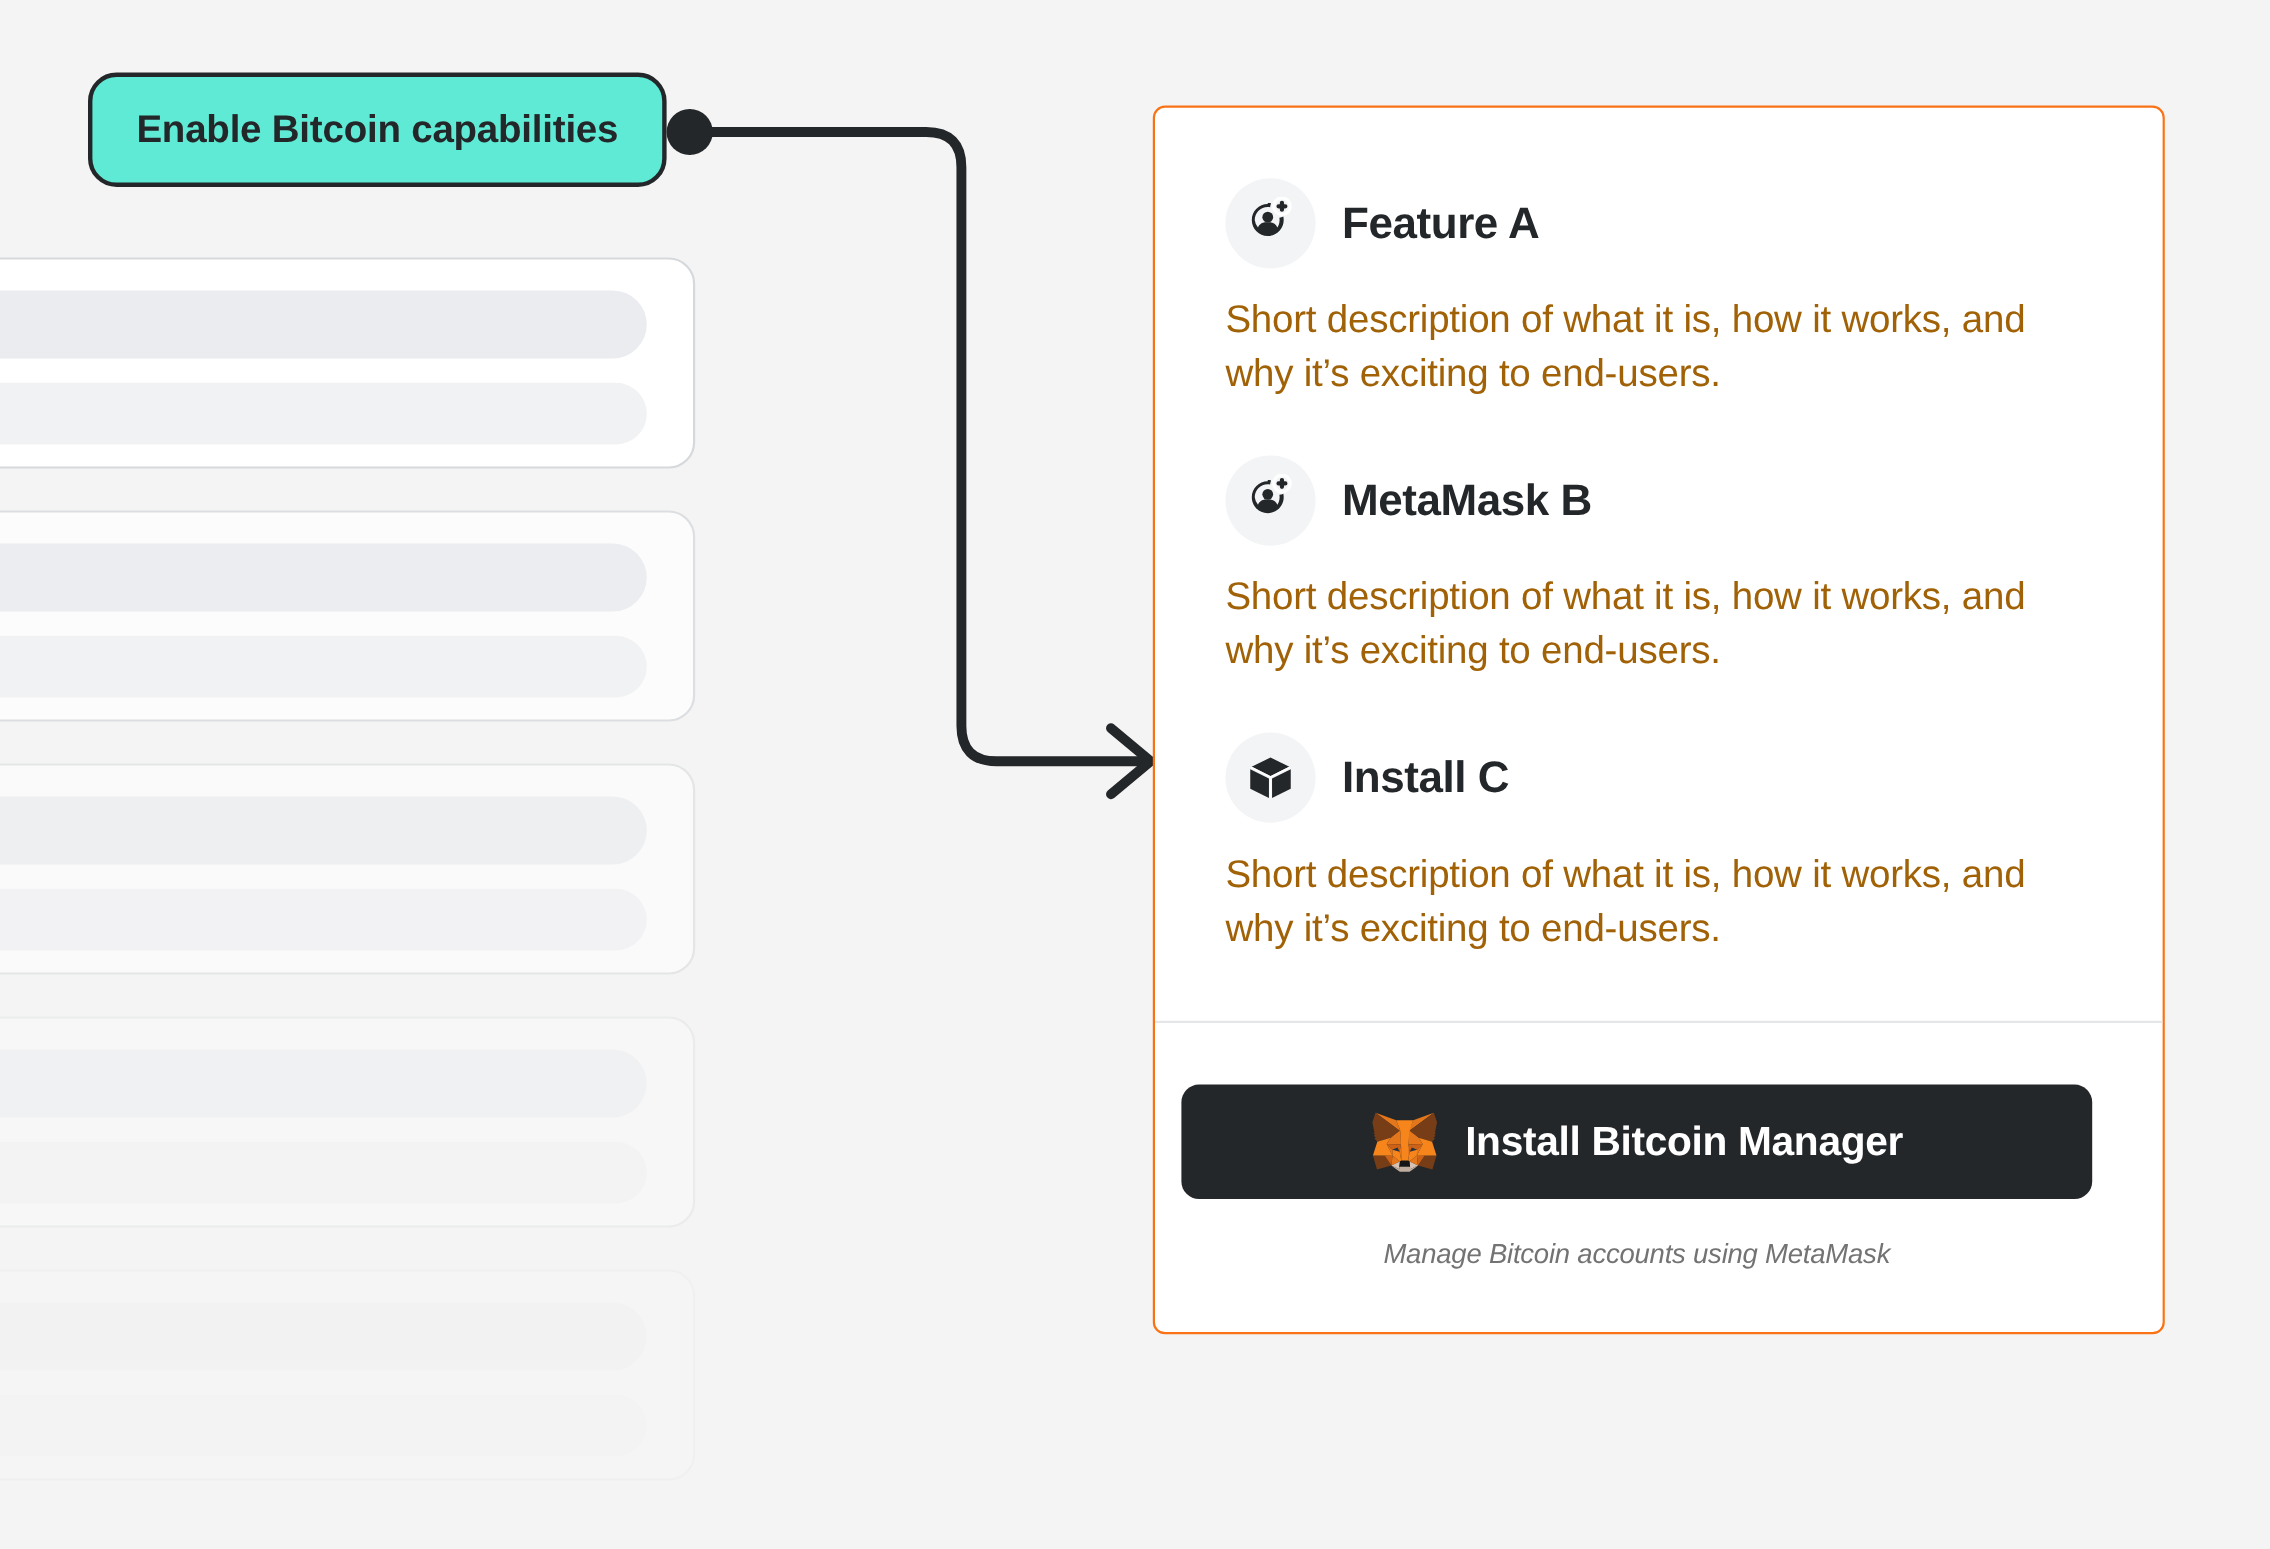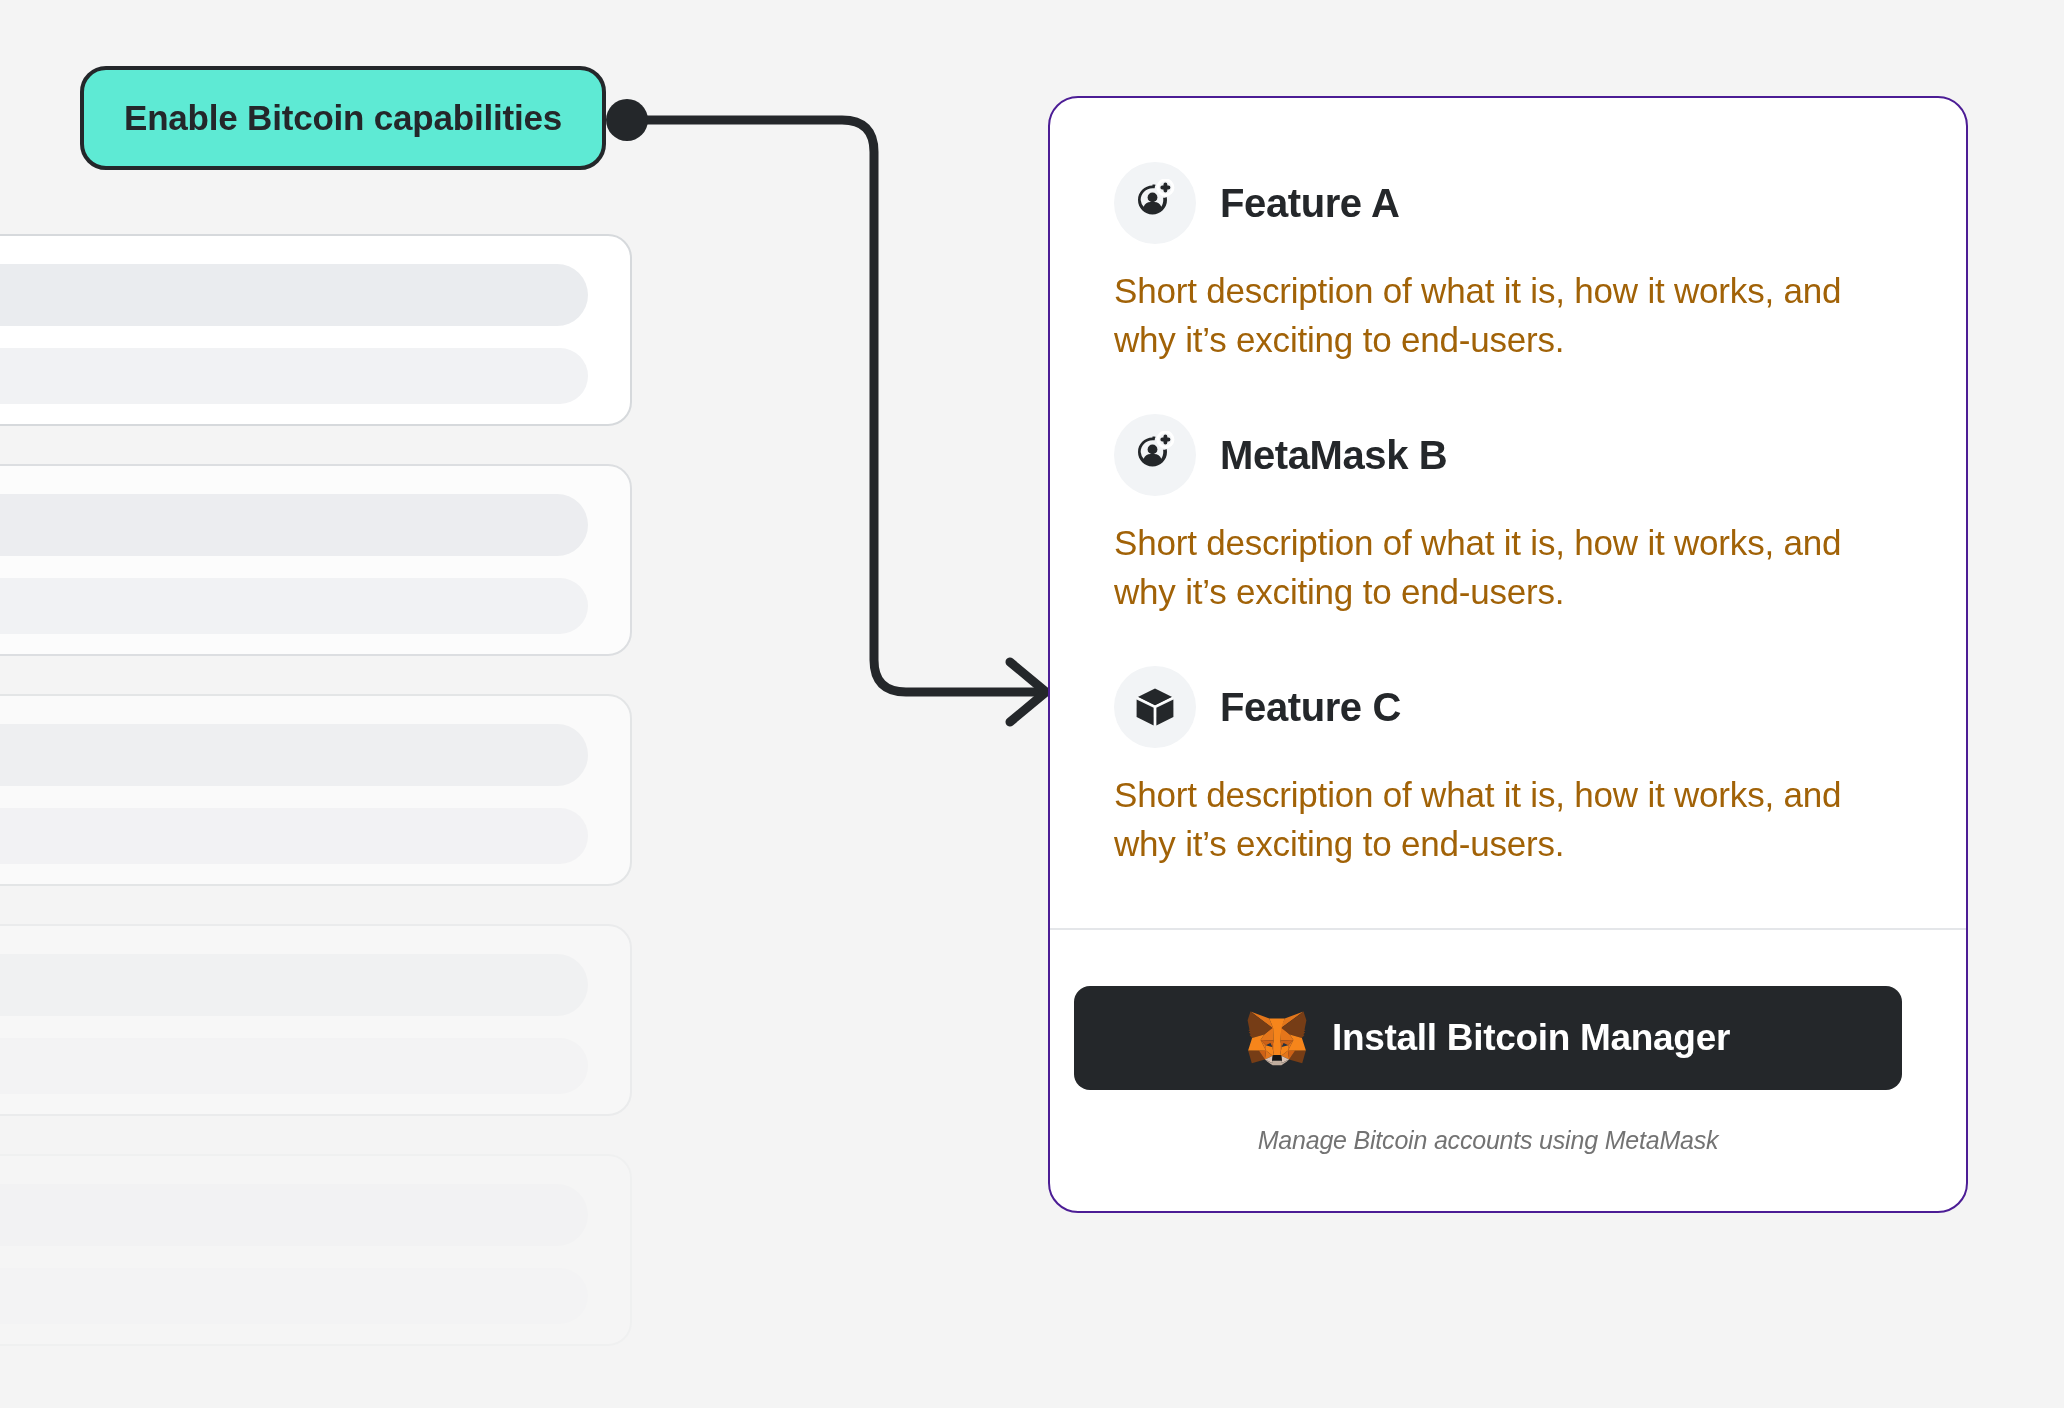--- a/index.html
+++ b/index.html
@@ -82,22 +82,22 @@
   }
 
   
   #feature-card {
     position: absolute;
     left: 1048px;
     top: 96px;
     width: 920px;
     box-sizing: border-box;
     background: #ffffff;
-    border: 2px solid #4c1d95;
-    border-radius: 30px;
+    border: 2px solid #f97316;
+    border-radius: 11px;
     overflow: hidden;
   }
   #feature-list {
     padding: 64px 64px 60px 64px;
   }
   .feature-item + .feature-item {
     margin-top: 50px;
   }
   .feature-head {
     display: flex;
@@ -247,21 +247,21 @@
       <div class="feature-head">
         <span class="feature-icon-circle">
           <svg width="44" height="44" viewBox="0 0 44 44">
             <path fill="#24272a" d="M22 3.6 39.2 12.1 22 20.6 4.8 12.1z"></path>
             <path fill="#24272a" d="M3.6 14.4 20.6 22.8v17.6L3.6 32z"></path>
             <path fill="#24272a" d="M40.4 14.4 23.4 22.8v17.6L40.4 32z"></path>
             <path fill="#ffffff" d="M22 19.6 6.9 12.1 22 4.9l15.1 7.2z" opacity="0"></path>
             <path fill="none" stroke="#ffffff" stroke-width="1.6" d="M22 21.4v18.6M4.4 12.6 22 21.4l17.6-8.8"></path>
           </svg>
         </span>
-        <span class="feature-title">Feature C</span>
+        <span class="feature-title">Install C</span>
       </div>
       <p class="feature-desc">Short description of what it is, how it works, and why it’s exciting to end-users.</p>
     </div>
 
   </div>
 
   <div id="card-divider"></div>
 
   <div id="card-footer">
     <button id="install-button">

